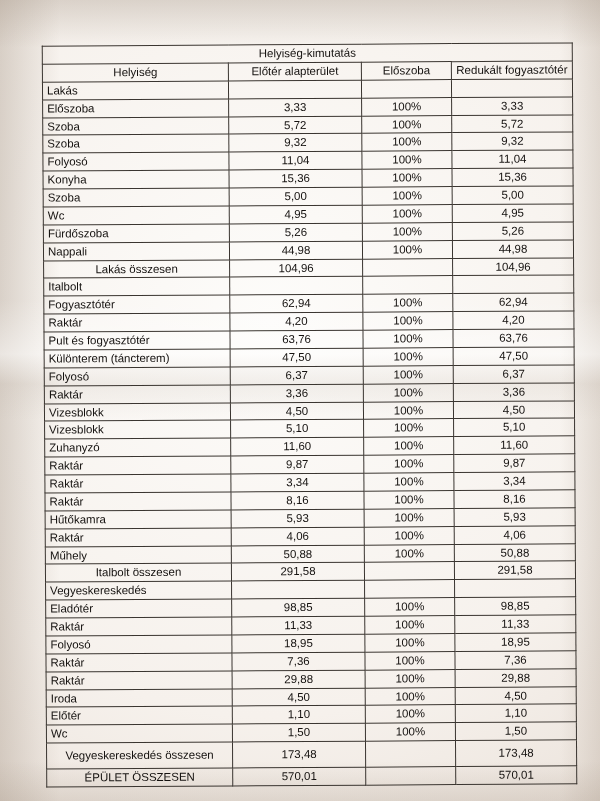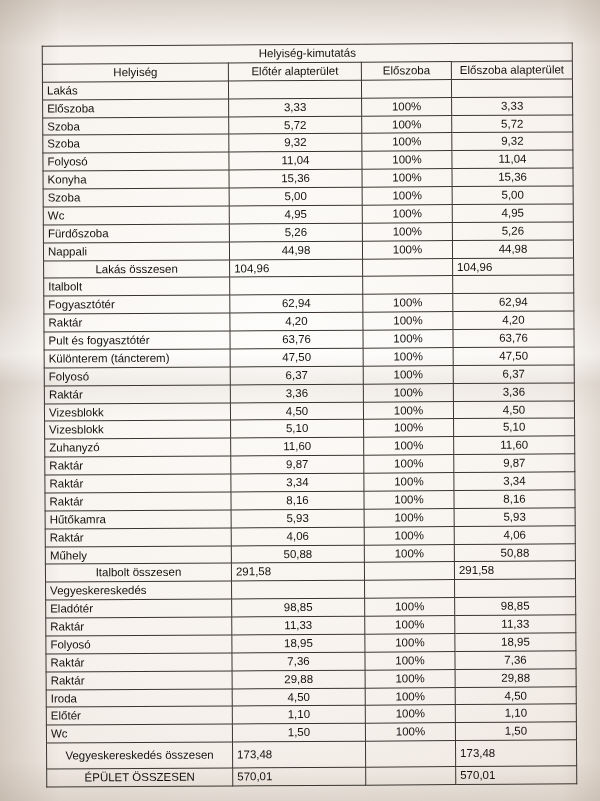--- a/index.html
+++ b/index.html
@@ -100,20 +100,21 @@
     padding-left: 26px;
   }
   .name { padding-left: 4px; }
   .name-indent { padding-left: 30px; }
   .sum-label {
     font-weight: bold;
     text-align: center;
   }
   .sum-num {
     font-weight: bold;
+    text-align: center;
   }
   .tall { height: 26px; }
   .two-line {
     white-space: normal;
     text-align: center;
     font-weight: bold;
     line-height: 1.05;
   }
 </style>
 </head>
@@ -135,21 +136,21 @@
       <col class="col-redarea">
     </colgroup>
     <thead>
       <tr>
         <th class="title-cell" colspan="4">Helyiség-kimutatás</th>
       </tr>
       <tr>
         <th class="head-cell">Helyiség</th>
         <th class="head-cell">Előtér alapterület</th>
         <th class="head-cell">Előszoba</th>
-        <th class="head-cell">Előszoba alapterület</th>
+        <th class="head-cell">Redukált fogyasztótér</th>
       </tr>
     </thead>
     <tbody id="table-body">
         <tr>
           <td class="grp">Lakás</td>
           <td class="num"></td>
           <td class="num"></td>
           <td class="num"></td>
         </tr>
         <tr>

